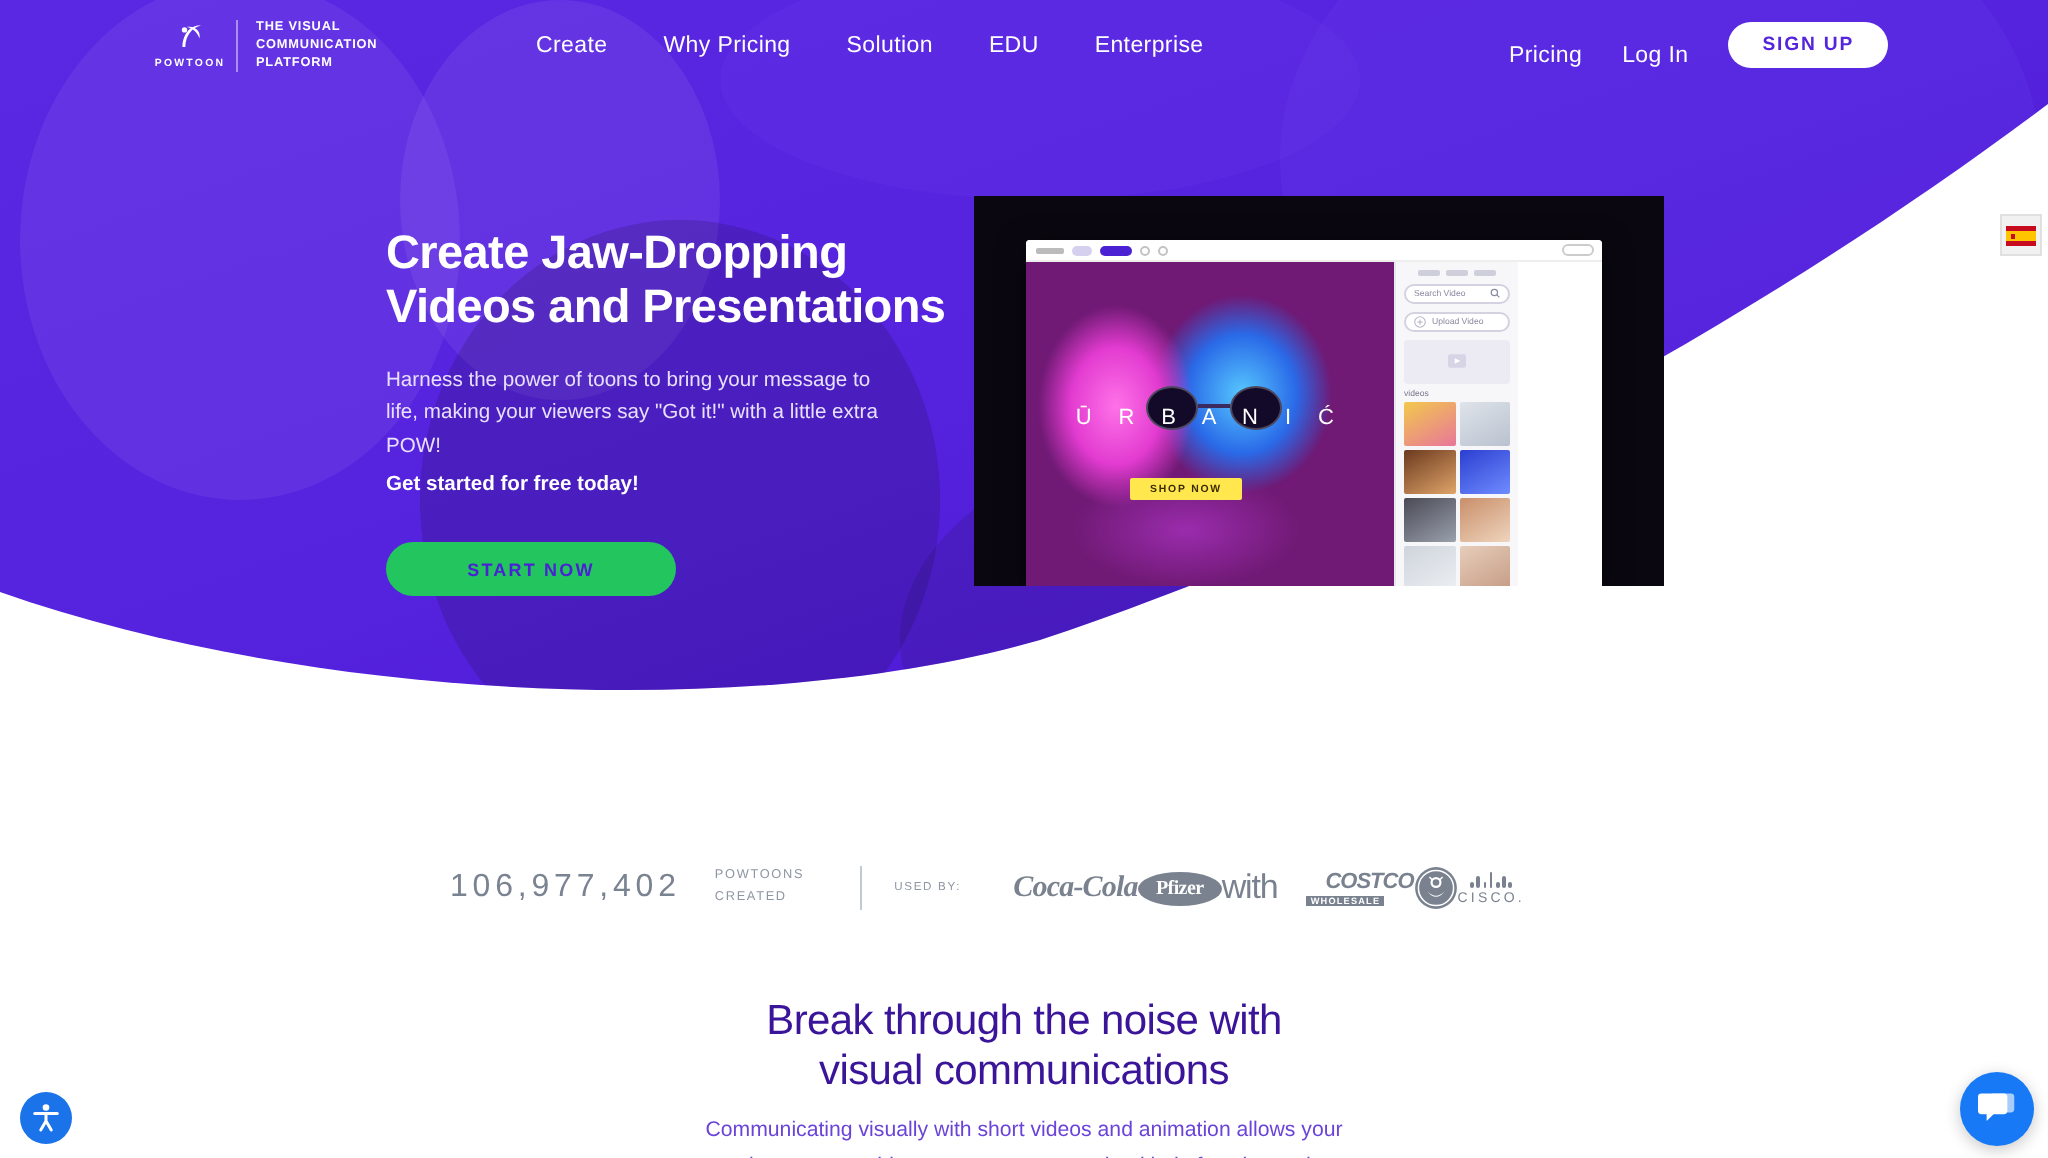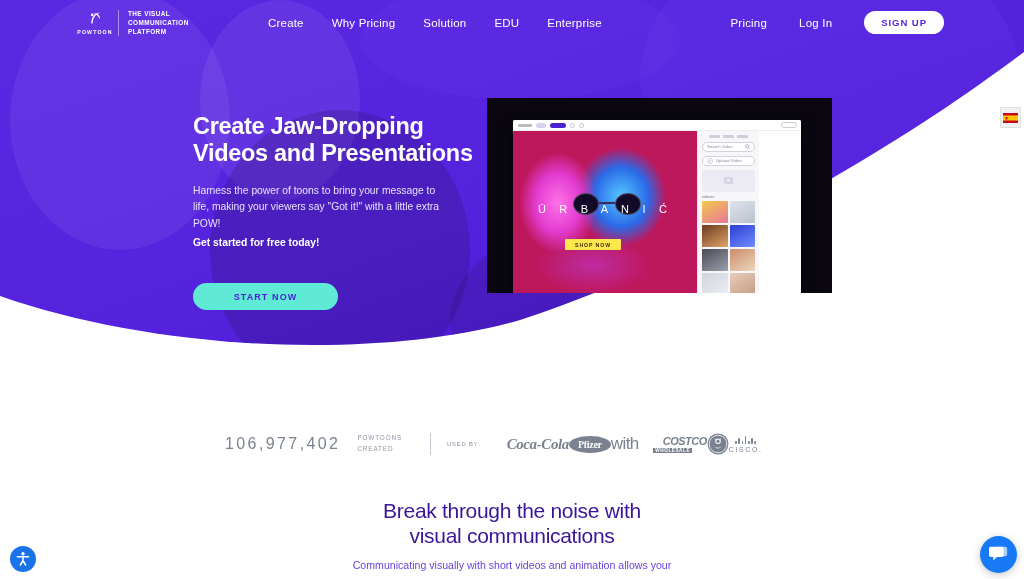--- a/index.html
+++ b/index.html
@@ -36,40 +36,40 @@
   }
   #brand-tagline{
     font-size:6.4px; line-height:1.45; letter-spacing:.42px; color:#fff;
     font-weight:700; text-transform:uppercase; max-width:66px;
   }
   #nav-links{ display:flex; align-items:center; margin-left:74px; gap:28px; }
   .nav-link{
     color:#fff; font-size:11.5px; letter-spacing:.2px; cursor:pointer;
     text-decoration:none; white-space:nowrap;
   }
-  #nav-right{ display:flex; align-items:center; margin-left:auto; margin-right:80px; gap:32px; }
+  #nav-right{ display:flex; align-items:flex-end; margin-left:auto; margin-right:80px; gap:20px; }
   #signup-button{
     background:#fff; color:#5524dd; border:none; border-radius:14px;
     padding:6px 17px; font-size:9.6px; font-weight:700; letter-spacing:.9px;
     cursor:pointer; font-family:"Liberation Sans", sans-serif;
   }
 
   
   #hero-copy{ position:absolute; left:193px; top:113px; width:290px; z-index:30; }
   #hero-title{
     color:#fff; font-size:23.5px; font-weight:700; line-height:1.14;
     letter-spacing:-.3px;
   }
   #hero-sub{
     color:#e8e0ff; font-size:10.3px; line-height:1.62; margin-top:16px; max-width:250px;
   }
   #hero-sub-bold{ color:#fff; font-weight:700; display:block; margin-top:2px; }
   #start-now-button{
-    margin-top:32px; width:145px; height:27px; border-radius:14px; border:none;
-    background:#5eead4; color:#4a22d4; font-size:9px; font-weight:700;
+    margin-top:20px; width:145px; height:27px; border-radius:14px; border:none;
+    background:#22c55e; color:#4a22d4; font-size:9px; font-weight:700;
     letter-spacing:1.1px; cursor:pointer; font-family:"Liberation Sans", sans-serif;
   }
 
   
   #hero-video{
     position:absolute; left:487px; top:98px; width:345px; height:195px;
     background:#0a0710; z-index:30; overflow:hidden;
   }
   #video-editor{
     position:absolute; left:26px; top:22px; width:288px; height:175px;
@@ -80,21 +80,21 @@
     height:11px; background:#fff; display:flex; align-items:center;
     padding:0 5px; gap:4px; border-bottom:1px solid #eee;
   }
   #editor-logo{ width:14px; height:3px; background:#bbb; border-radius:1px; }
   #editor-pill{ width:16px; height:5px; background:#4a22d4; border-radius:3px; }
   #editor-pill2{ width:10px; height:5px; background:#d6d0ef; border-radius:3px; }
   .editor-dot{ width:5px; height:5px; border:1px solid #c3c3c3; border-radius:50%; }
   #editor-body{ display:flex; height:164px; }
   #editor-canvas{
     width:184px; height:164px; position:relative; overflow:hidden;
-    background:#be185d;
+    background:#701a75;
   }
   #cat-blob{
     position:absolute; left:-10px; top:-6px; width:210px; height:180px;
     background:
       radial-gradient(ellipse 54px 70px at 55px 78px, #ff72e8 0%, #e23bd0 42%, rgba(120,20,120,0) 72%),
       radial-gradient(ellipse 60px 66px at 118px 72px, #56c8ff 0%, #2a6ae8 45%, rgba(20,30,140,0) 75%),
       radial-gradient(ellipse 80px 40px at 90px 140px, rgba(190,60,220,.55), transparent 72%);
     filter:blur(.4px);
   }
   #cat-glasses{

